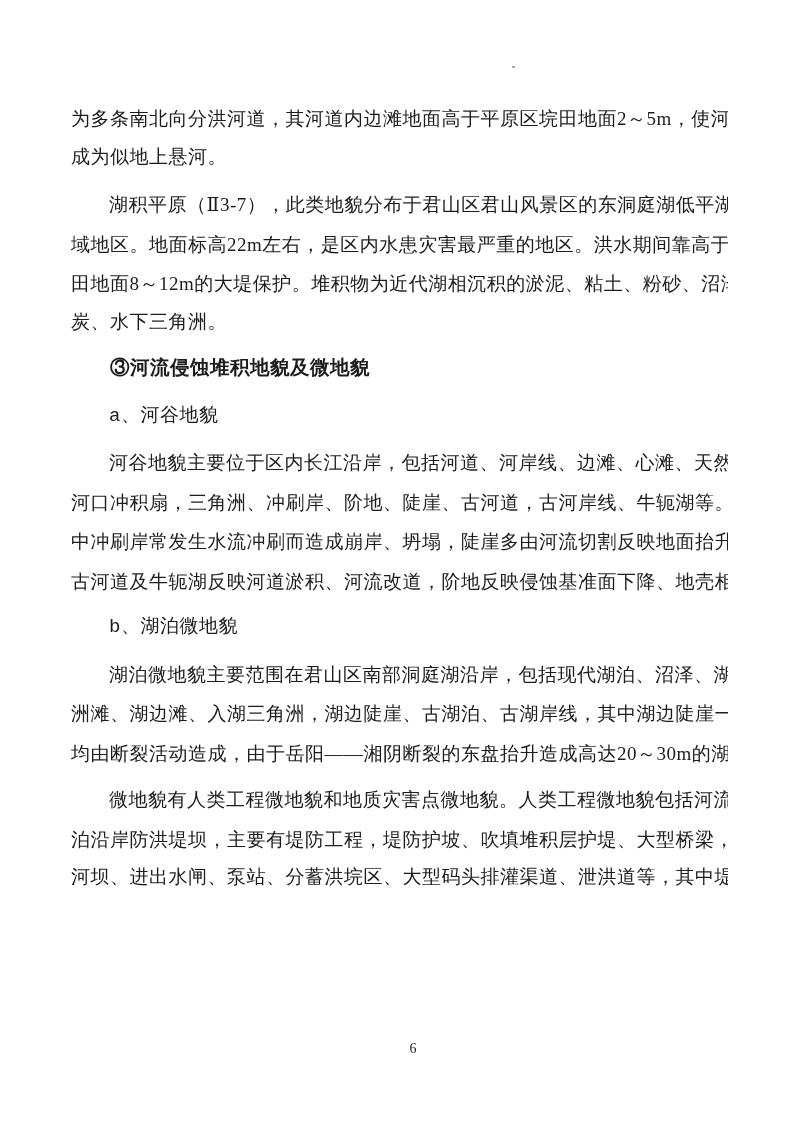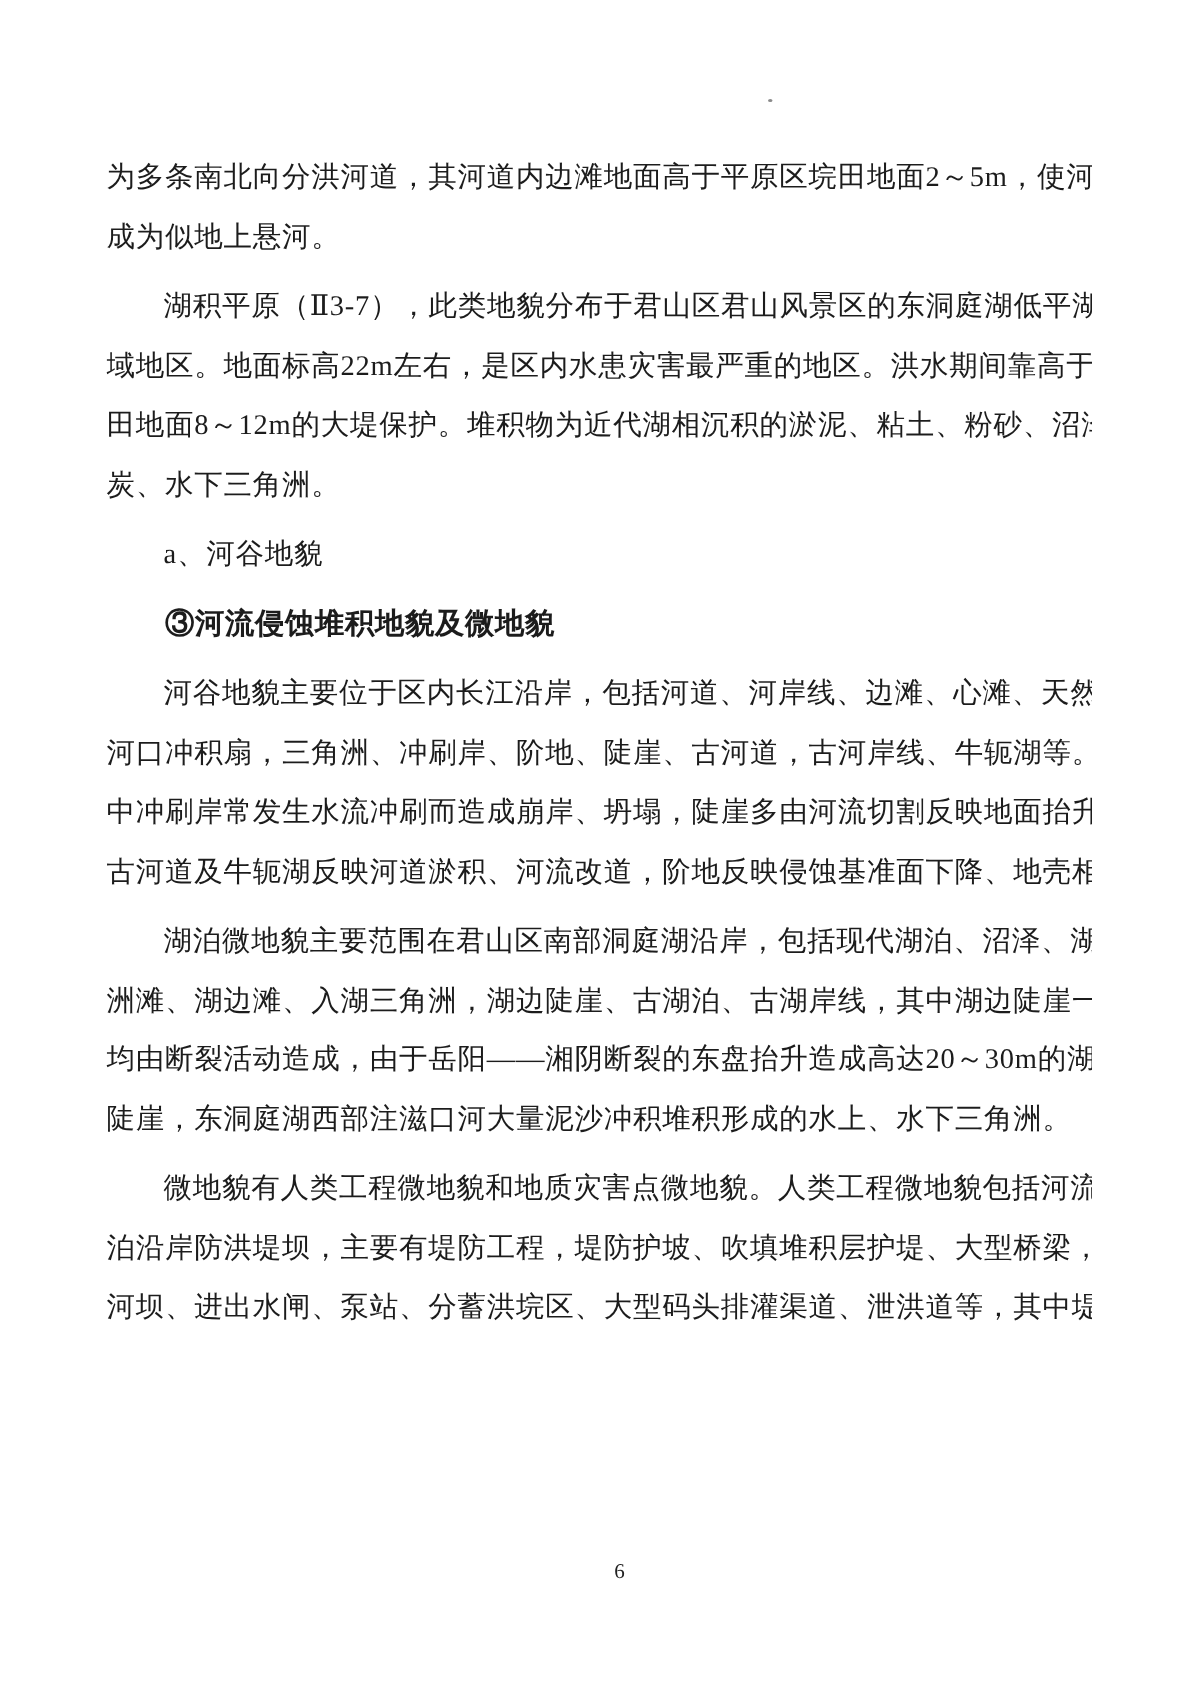--- a/index.html
+++ b/index.html
@@ -34,20 +34,21 @@
     letter-spacing: 0.5px;
     white-space: nowrap;
     overflow: hidden;
     text-align: justify;
     text-align-last: justify;
     text-justify: inter-ideograph;
   }
   .line.last {
     text-align: left;
     text-align-last: left;
+    font-family: Liberation Mono, monospace;
   }
   .block.indent .line:first-child {
     text-indent: 2em;
   }
   .block.heading .line {
     font-weight: 700;
     font-size: 19.5px;
   }
   .page-number {
     position: absolute;
@@ -76,37 +77,39 @@
       <div class="block paragraph">
         <div class="line">为多条南北向分洪河道，其河道内边滩地面高于平原区垸田地面2～5m，使河道</div>
         <div class="line last">成为似地上悬河。</div>
       </div>
       <div class="block paragraph indent">
         <div class="line">湖积平原（Ⅱ3-7），此类地貌分布于君山区君山风景区的东洞庭湖低平湖</div>
         <div class="line">域地区。地面标高22m左右，是区内水患灾害最严重的地区。洪水期间靠高于垸</div>
         <div class="line">田地面8～12m的大堤保护。堆积物为近代湖相沉积的淤泥、粘土、粉砂、沼泽泥</div>
         <div class="line last">炭、水下三角洲。</div>
       </div>
+      <div class="block heading indent">
+        <div class="line last">③河流侵蚀堆积地貌及微地貌</div>
+      </div>
       <div class="block subheading indent">
         <div class="line last">a、河谷地貌</div>
-      </div>
-      <div class="block heading indent">
-        <div class="line last">③河流侵蚀堆积地貌及微地貌</div>
       </div>
       <div class="block paragraph indent">
         <div class="line">河谷地貌主要位于区内长江沿岸，包括河道、河岸线、边滩、心滩、天然堤、</div>
         <div class="line">河口冲积扇，三角洲、冲刷岸、阶地、陡崖、古河道，古河岸线、牛轭湖等。其</div>
         <div class="line">中冲刷岸常发生水流冲刷而造成崩岸、坍塌，陡崖多由河流切割反映地面抬升，</div>
         <div class="line">古河道及牛轭湖反映河道淤积、河流改道，阶地反映侵蚀基准面下降、地壳相对</div>
       </div>
+      <div class="block subheading indent">
+        <div class="line last">b、湖泊微地貌</div>
+      </div>
       <div class="block paragraph indent">
         <div class="line">湖泊微地貌主要范围在君山区南部洞庭湖沿岸，包括现代湖泊、沼泽、湖中</div>
         <div class="line">洲滩、湖边滩、入湖三角洲，湖边陡崖、古湖泊、古湖岸线，其中湖边陡崖一般</div>
         <div class="line">均由断裂活动造成，由于岳阳——湘阴断裂的东盘抬升造成高达20～30m的湖边</div>
-        <div class="line last">陡崖，东洞庭湖西部注滋口河大量泥沙冲积堆积形成的水上、水下三角洲。</div>
       </div>
       <div class="block paragraph indent">
         <div class="line">微地貌有人类工程微地貌和地质灾害点微地貌。人类工程微地貌包括河流湖</div>
         <div class="line">泊沿岸防洪堤坝，主要有堤防工程，堤防护坡、吹填堆积层护堤、大型桥梁，拦</div>
         <div class="line last">河坝、进出水闸、泵站、分蓄洪垸区、大型码头排灌渠道、泄洪道等，其中堤防</div>
       </div>
     </div>
 
   <div class="page-number">6</div>
 </div>

